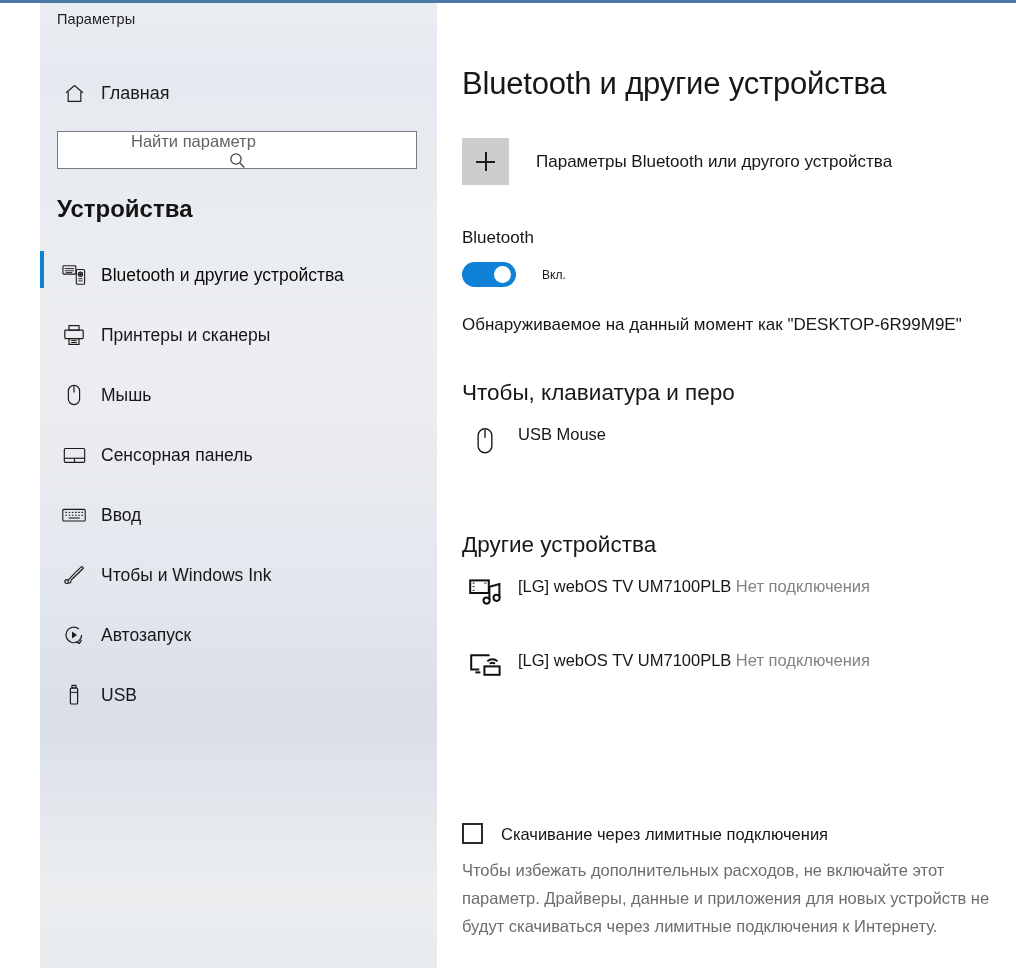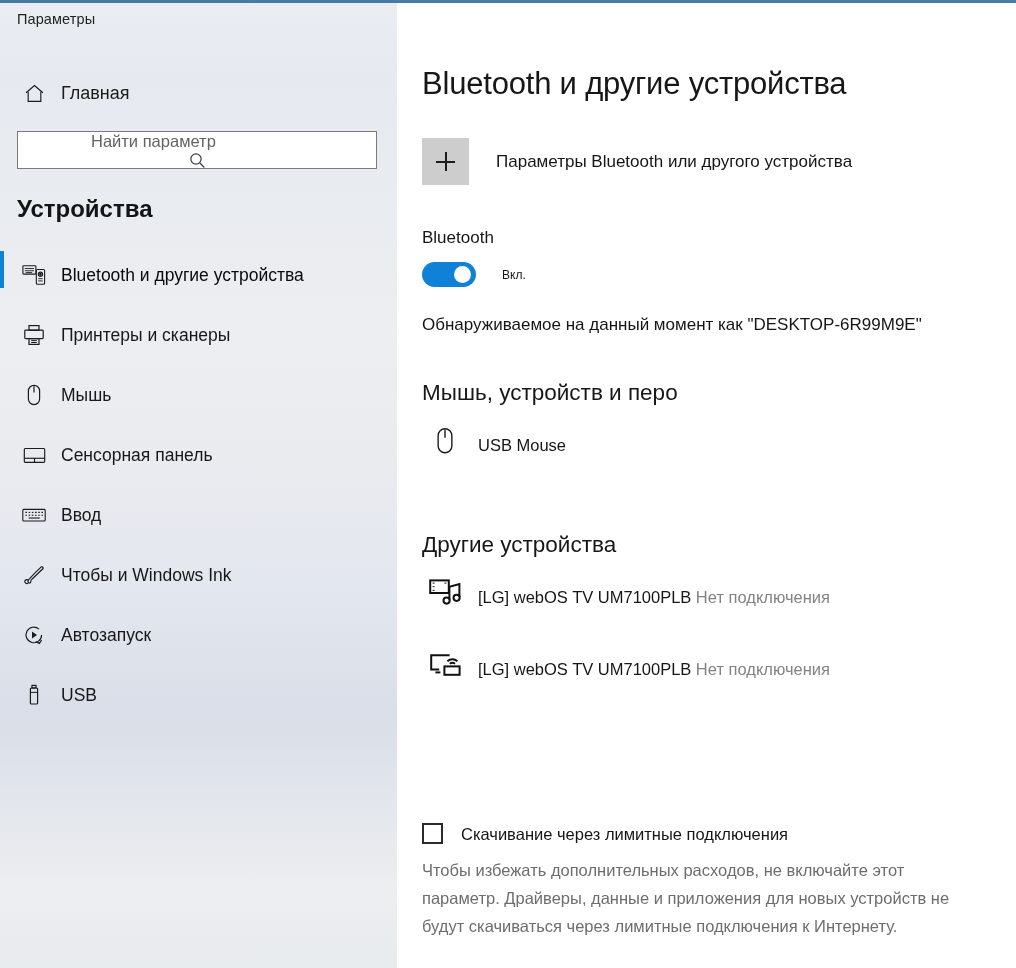--- a/index.html
+++ b/index.html
@@ -49,20 +49,21 @@
       #e9ecf0 22%,
       #eceef1 34%,
       #e9ebef 48%,
       #e2e6ee 62%,
       #d9dee8 74%,
       #e4e7ec 84%,
       #eceef0 92%,
       #e8ebee 100%
     );
     overflow: hidden;
+    margin-left: 40px;
   }
 
   .sidebar-title {
     position: absolute;
     left: 17px;
     top: 11px;
     font-size: 14.5px;
     color: #222222;
     letter-spacing: 0.1px;
   }
@@ -287,21 +288,21 @@
     font-weight: normal;
     color: #171717;
   }
   .group-head.mouse-head { top: 380px; }
   .group-head.other-head { top: 532px; }
 
   .device {
     position: absolute;
     left: 25px;
     display: flex;
-    align-items: flex-end;
+    align-items: flex-start;
     cursor: default;
   }
   .device .dev-ic {
     width: 46px;
     min-width: 46px;
     display: flex;
     align-items: flex-start;
     justify-content: center;
     padding-top: 2px;
   }
@@ -528,21 +529,21 @@
 
     <div class="toggle-row">
       <span class="toggle">
         <span class="knob"></span>
       </span>
       <span class="toggle-text">Вкл.</span>
     </div>
 
     <div class="discover-text">Обнаруживаемое на данный момент как "DESKTOP-6R99M9E"</div>
 
-    <h2 class="group-head mouse-head">Мышь, устройств и перо</h2>
+    <h2 class="group-head mouse-head">Чтобы, клавиатура и перо</h2>
 
     <div class="device mouse-dev">
       <span class="dev-ic">
         <svg width="24" height="30" viewBox="0 0 22 28" fill="none" stroke="#1b1b1b" stroke-width="1.3">
           <rect x="4.6" y="2.6" width="12.8" height="22.4" rx="6.4"></rect>
           <line x1="11" y1="3.6" x2="11" y2="11"></line>
         </svg>
       </span>
       <span class="dev-txt">
         <span class="dev-name">USB Mouse</span>

